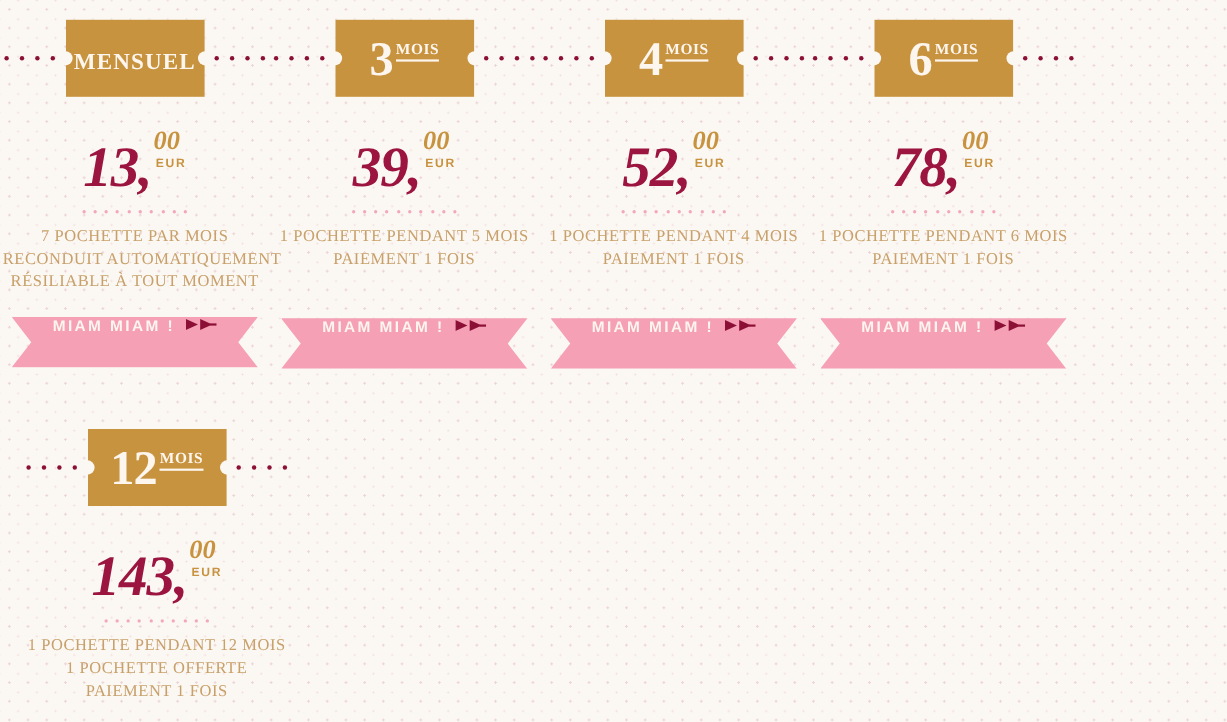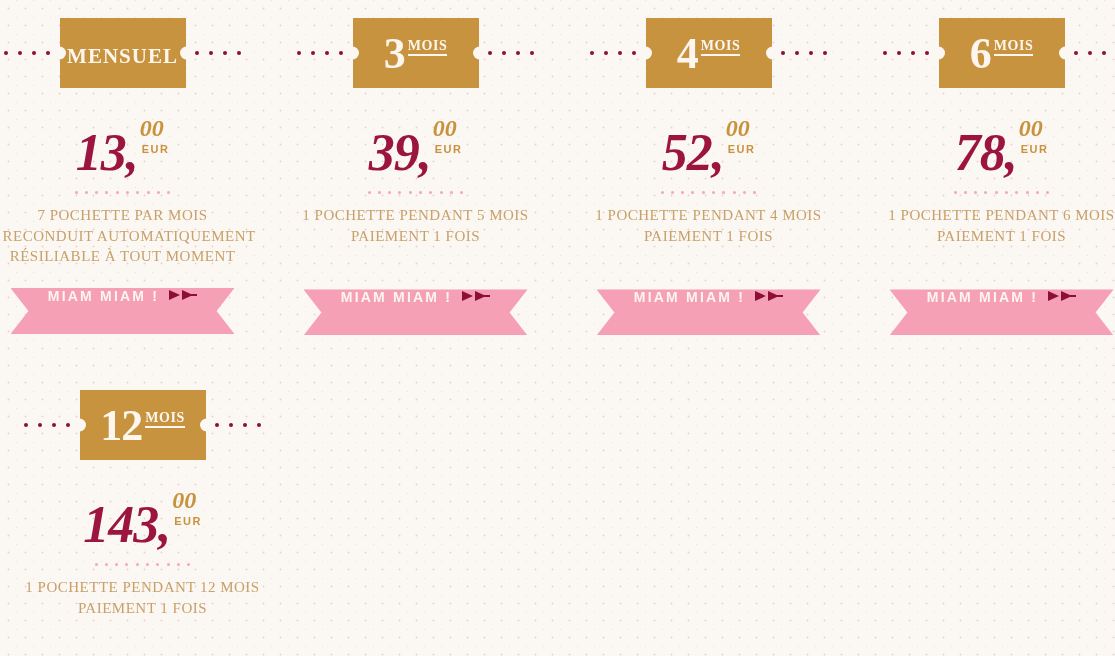--- a/index.html
+++ b/index.html
@@ -30,21 +30,20 @@
 
   .grid{
     position:relative;
     width:1115px;
     padding:0;
   }
 
   .row{
     display:flex;
     width:1115px;
-    gap:48px;
   }
   .col{
     width:245px;
     flex:0 0 245px;
     position:relative;
     display:flex;
     flex-direction:column;
     align-items:center;
   }
   .col.spacer{visibility:hidden;}
@@ -548,20 +547,21 @@
           <i></i>
           <i></i>
           <i></i>
           <i></i>
           <i></i>
           <i></i>
       </div>
 
       <div class="desc">
         <div>1 POCHETTE PENDANT 12 MOIS</div>
+        <div>1 POCHETTE OFFERTE</div>
         <div>PAIEMENT 1 FOIS</div>
       </div>
 
     </div>
 
     <div class="col spacer"></div>
     <div class="col spacer"></div>
     <div class="col spacer"></div>
   </div>
 

